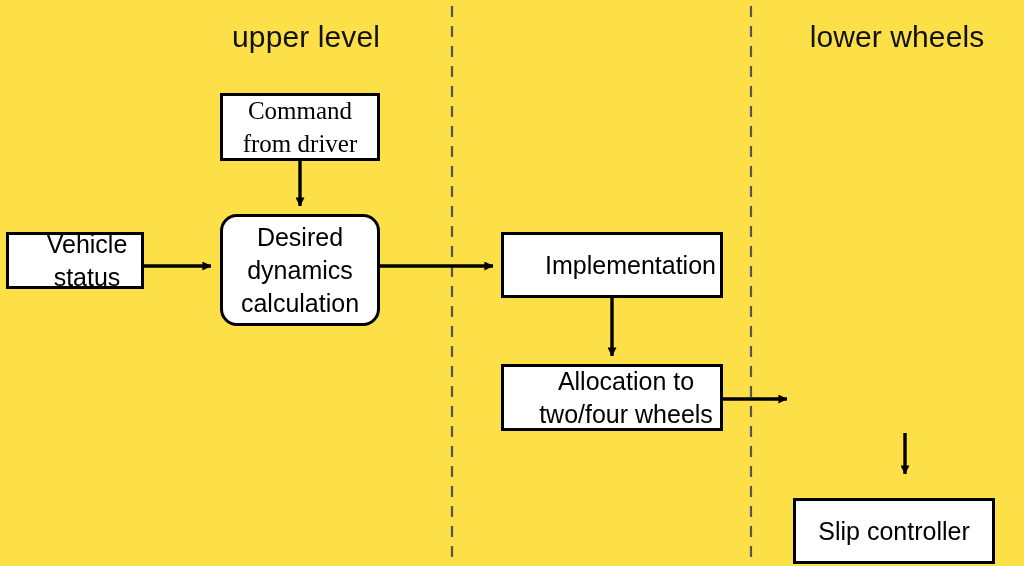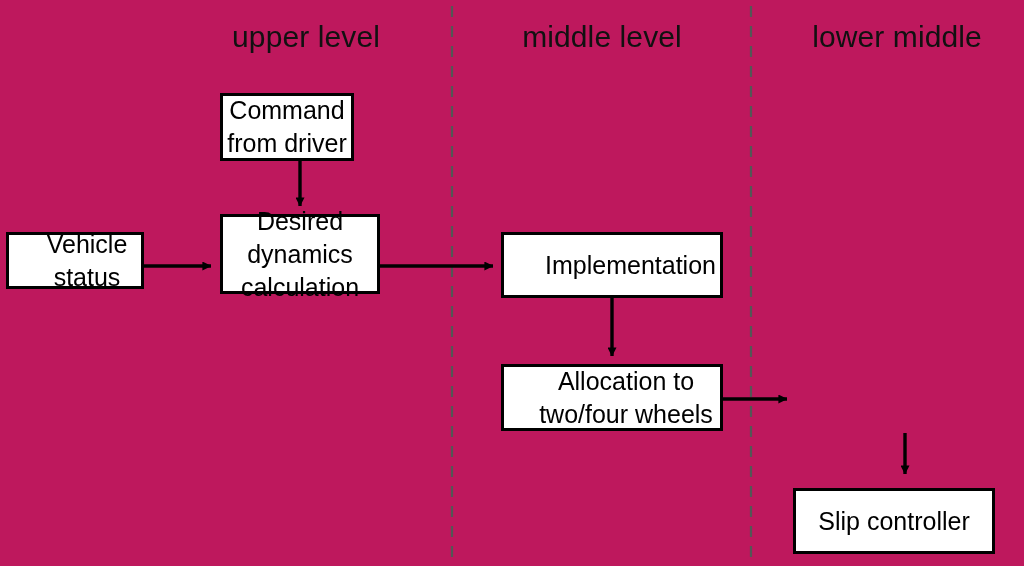--- a/index.html
+++ b/index.html
@@ -8,21 +8,21 @@
     background: #ffffff;
   }
   body {
     font-family: "Liberation Sans", sans-serif;
     color: #000000;
   }
   #canvas {
     position: relative;
     width: 1024px;
     height: 566px;
-    background: #be185d;
+    background: #fde047;
     overflow: hidden;
   }
   #diagram-svg {
     position: absolute;
     left: 0;
     top: 0;
     width: 1024px;
     height: 566px;
   }
   .level-label {
@@ -75,46 +75,45 @@
     <line x1="380" y1="266" x2="493" y2="266" stroke="#000000" stroke-width="3.4" marker-end="url(#arrowhead)"></line>
 
     <line x1="612" y1="298" x2="612" y2="356" stroke="#000000" stroke-width="3.4" marker-end="url(#arrowhead)"></line>
 
     <line x1="723" y1="399" x2="787" y2="399" stroke="#000000" stroke-width="3.4" marker-end="url(#arrowhead)"></line>
 
     <line x1="905" y1="433" x2="905" y2="474" stroke="#000000" stroke-width="3.4" marker-end="url(#arrowhead)"></line>
   </svg>
 
   <div class="level-label" style="left:306px; top:22px;">upper level</div>
-  <div class="level-label" style="left:602px; top:22px;">middle level</div>
-  <div class="level-label" style="left:897px; top:22px;">lower middle</div>
+  <div class="level-label" style="left:897px; top:22px;">lower wheels</div>
 
   <div class="node-box" style="left:6px; top:232px; width:138px; height:57px;padding-left:24px;">
     <span class="node-label">Vehicle
 status</span>
   </div>
 
-  <div class="node-box" style="left:220px; top:93px; width:134px; height:68px;">
+  <div class="node-box" style="left:220px; top:93px; width:160px; height:68px;font-family:Liberation Serif, serif;">
     <span class="node-label">Command
 from driver</span>
   </div>
 
-  <div class="node-box" style="left:220px; top:214px; width:160px; height:80px;">
+  <div class="node-box" style="left:220px; top:214px; width:160px; height:112px;border-radius:17px;">
     <span class="node-label">Desired
 dynamics
 calculation</span>
   </div>
 
   <div class="node-box" style="left:501px; top:232px; width:222px; height:66px;justify-content:flex-end;">
     <span class="node-label">Implementation</span>
   </div>
 
   <div class="node-box" style="left:501px; top:364px; width:222px; height:67px;padding-left:28px;">
     <span class="node-label">Allocation to
 two/four wheels</span>
   </div>
 
 
-  <div class="node-box" style="left:793px; top:488px; width:202px; height:66px;text-align:center;">
+  <div class="node-box" style="left:793px; top:498px; width:202px; height:66px;text-align:center;">
     <span class="node-label">Slip controller</span>
   </div>
 
 </div>
 
 </body></html>

